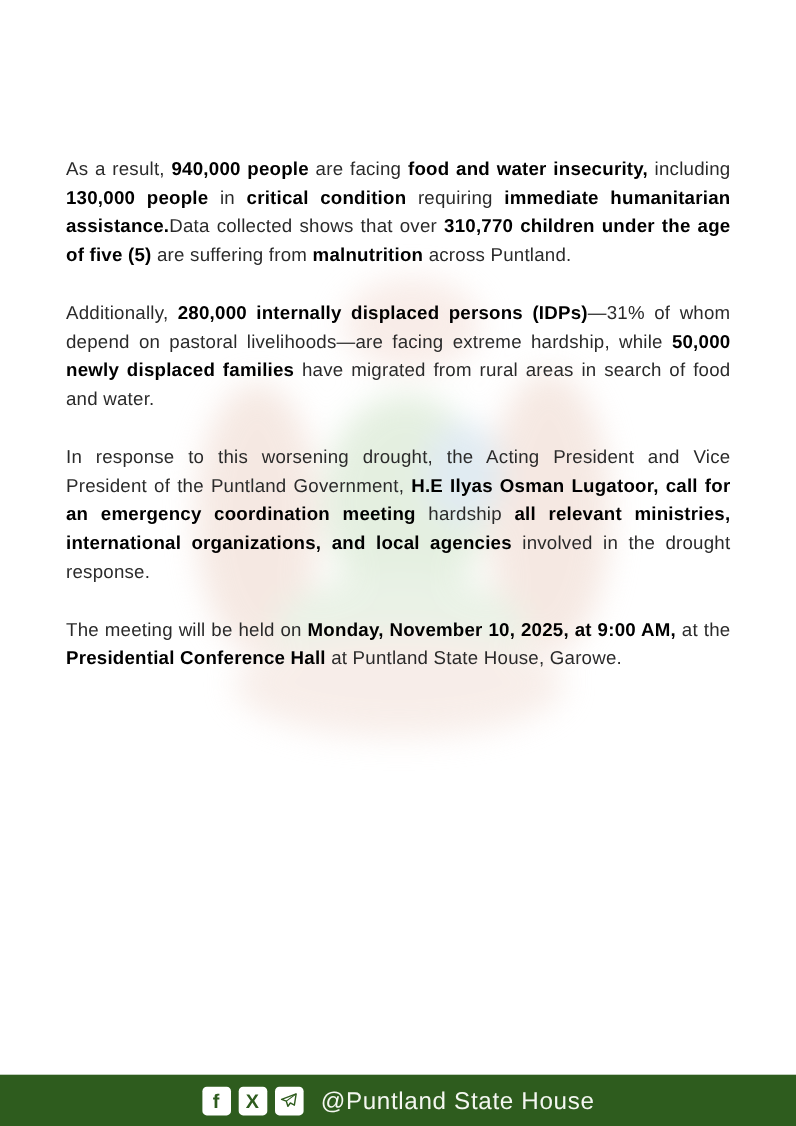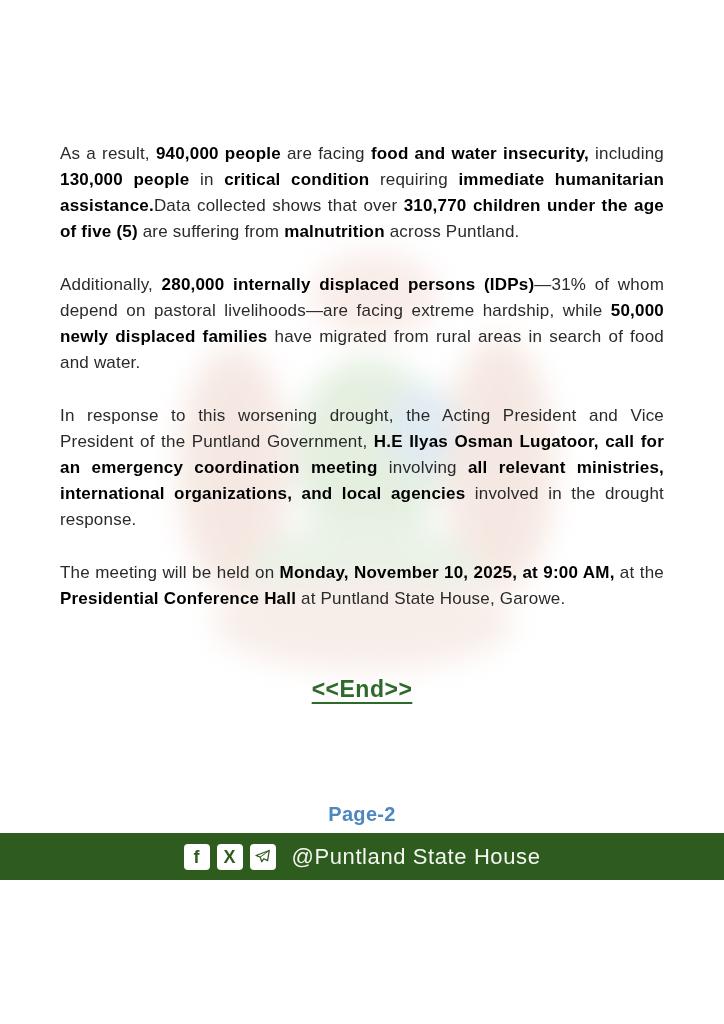--- a/index.html
+++ b/index.html
@@ -1,19 +1,19 @@
 <!DOCTYPE html>
 <html style="--body-text: #2a2a2a; --bold-text: #000000; --end-green: #2e6b2a; --page-blue: #4e86c0; --footer-green: #2e5c1e;"><head>
 <meta charset="utf-8">
 <style>
   html, body { margin: 0; padding: 0; background: #ffffff; }
   .page {
     position: relative;
     width: 724px;
-    height: 880px;
+    height: 1024px;
     background: #ffffff;
     overflow: hidden;
     font-family: "Liberation Sans", sans-serif;
   }
 
   
   .watermark {
     position: absolute; left: 0; top: 0; right: 0; bottom: 0;
     pointer-events: none;
     opacity: 0.55;
@@ -107,29 +107,25 @@
     <div class="wm-blob wm-shield-green"></div>
     <div class="wm-blob wm-shield-blue"></div>
     <div class="wm-blob wm-wreath"></div>
     <div class="wm-blob wm-base-pink"></div>
   </div>
 
   <div class="content">
     <div>
         <p class="body-par"><span>As a result, </span><b>940,000 people</b><span> are facing </span><b>food and water insecurity,</b><span> including </span><b>130,000 people</b><span> in </span><b>critical condition</b><span> requiring </span><b>immediate humanitarian assistance.</b><span>Data collected shows that over </span><b>310,770 children under the age of five (5)</b><span> are suffering from </span><b>malnutrition</b><span> across Puntland.</span></p>
         <p class="body-par"><span>Additionally, </span><b>280,000 internally displaced persons (IDPs)</b><span>—31% of whom depend on pastoral livelihoods—are facing extreme hardship, while </span><b>50,000 newly displaced families</b><span> have migrated from rural areas in search of food and water.</span></p>
-        <p class="body-par"><span>In response to this worsening drought, the Acting President and Vice President of the Puntland Government, </span><b>H.E Ilyas Osman Lugatoor, call for an emergency coordination meeting</b><span> involving </span><b>all relevant ministries, international organizations, and local agencies</b><span> involved in the drought response.</span></p>
+        <p class="body-par"><span>In response to this worsening drought, the Acting President and Vice President of the Puntland Government, </span><b>H.E Ilyas Osman Lugatoor, call for an emergency coordination meeting</b><span> hardship </span><b>all relevant ministries, international organizations, and local agencies</b><span> involved in the drought response.</span></p>
         <p class="body-par"><span>The meeting will be held on </span><b>Monday, November 10, 2025, at 9:00 AM,</b><span> at the </span><b>Presidential Conference Hall</b><span> at Puntland State House, Garowe.</span></p>
       </div>
-    <div class="end-wrap">
-      <span class="end-marker">&lt;&lt;End&gt;&gt;</span>
-    </div>
   </div>
 
-  <div class="page-number">Page-2</div>
 
   <footer class="footer">
     <div class="social">
       <span class="icon">f</span>
       <span class="icon">X</span>
       <span class="icon">
         <svg width="17" height="17" viewBox="0 0 24 24">
           <path d="M21.5 3.5 L2.8 10.6 l6.1 2.2 2 6.6 3.1-4.3 5.2 2.8 Z" fill="none" stroke="#2e5c1e" stroke-width="1.8" stroke-linejoin="round"></path>
           <path d="M8.9 12.8 L21.5 3.5" fill="none" stroke="#2e5c1e" stroke-width="1.4"></path>
         </svg>

